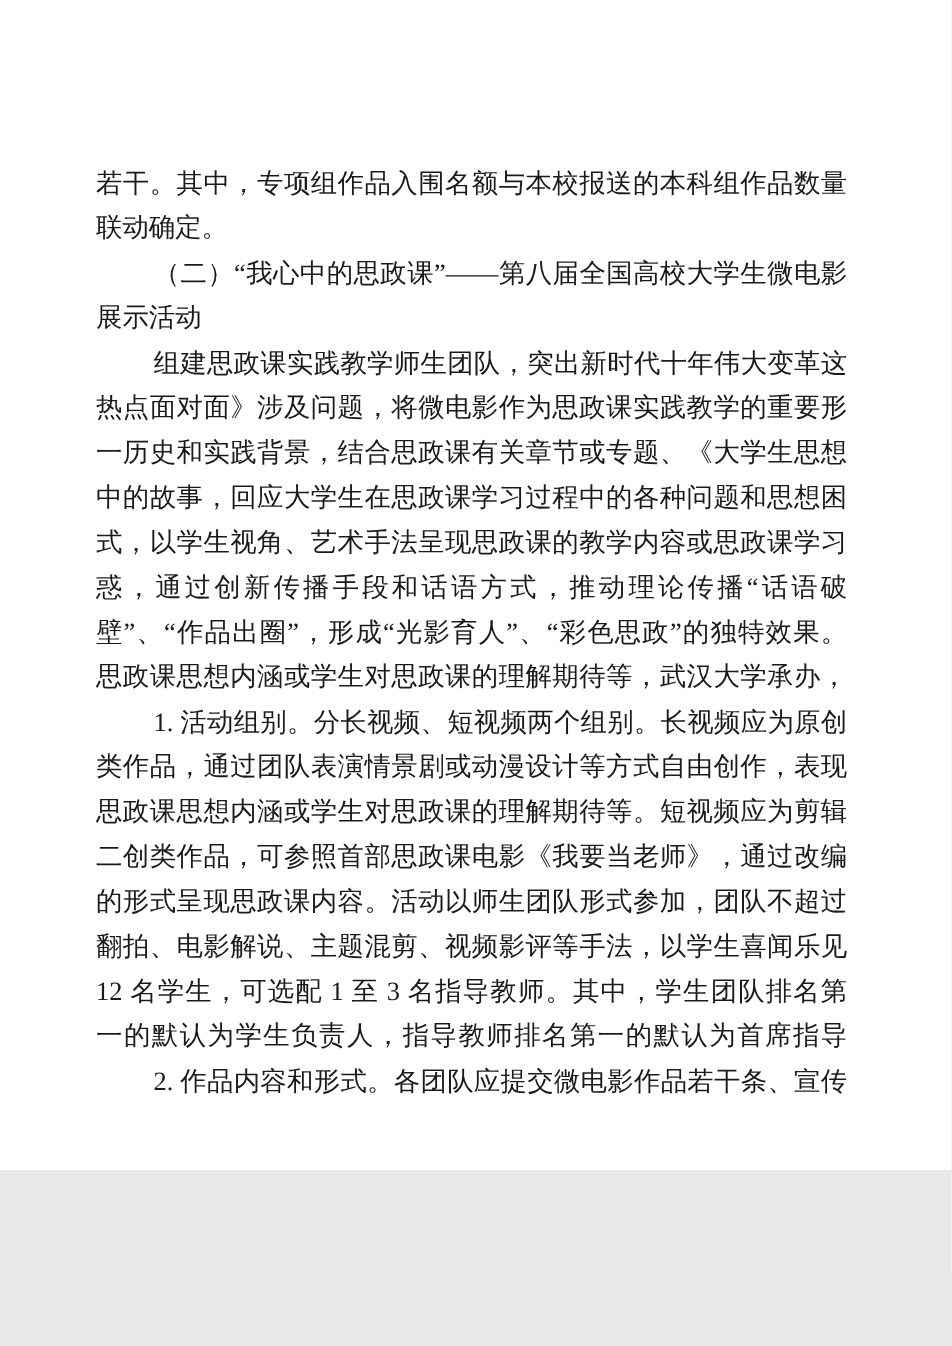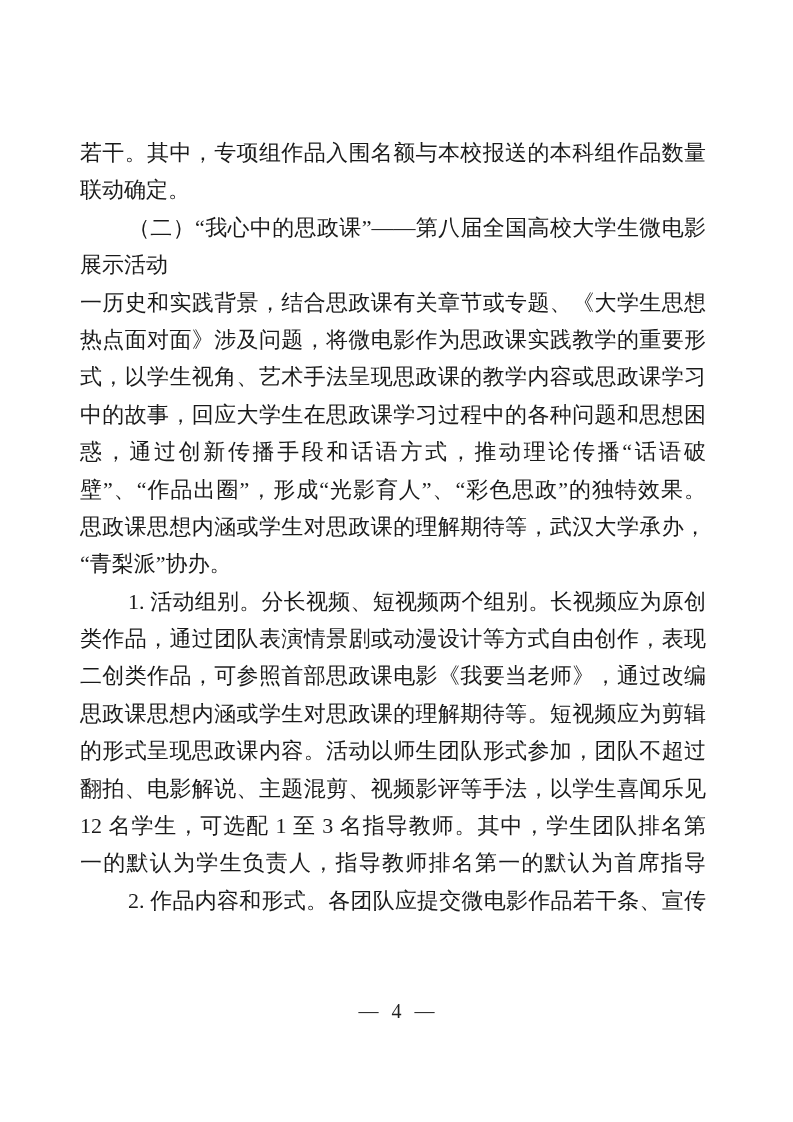--- a/index.html
+++ b/index.html
@@ -3,21 +3,21 @@
 <meta charset="utf-8">
 <style>
   html, body {
     margin: 0;
     padding: 0;
     background: #e8e8e8;
   }
   .page {
     position: relative;
     width: 793px;
-    height: 1122px;
+    height: 975px;
     margin: 0 auto;
     background: #ffffff;
     overflow: hidden;
     font-family: "Liberation Serif", "DejaVu Serif", serif;
     color: #1a1a1a;
   }
   .content {
     position: absolute;
     left: 80px;
     top: 134px;
@@ -58,32 +58,32 @@
 </style>
 </head>
 <body>
 
 <div class="page">
   <div class="content">
       <div class="line">若干。其中，专项组作品入围名额与本校报送的本科组作品数量</div>
       <div class="line no-justify">联动确定。</div>
       <div class="line indent heading">（二）“我心中的思政课”——第八届全国高校大学生微电影</div>
       <div class="line no-justify heading">展示活动</div>
+      <div class="line indent">组建思政课实践教学师生团队，突出新时代十年伟大变革这</div>
+      <div class="line">热点面对面》涉及问题，将微电影作为思政课实践教学的重要形</div>
       <div class="line">一历史和实践背景，结合思政课有关章节或专题、《大学生思想</div>
-      <div class="line">热点面对面》涉及问题，将微电影作为思政课实践教学的重要形</div>
+      <div class="line">中的故事，回应大学生在思政课学习过程中的各种问题和思想困</div>
       <div class="line">式，以学生视角、艺术手法呈现思政课的教学内容或思政课学习</div>
-      <div class="line">中的故事，回应大学生在思政课学习过程中的各种问题和思想困</div>
       <div class="line">惑，通过创新传播手段和话语方式，推动理论传播“话语破</div>
       <div class="line">壁”、“作品出圈”，形成“光影育人”、“彩色思政”的独特效果。</div>
       <div class="line">思政课思想内涵或学生对思政课的理解期待等，武汉大学承办，</div>
-      <div class="line no-justify">“青梨派”协办。</div>
       <div class="line indent">1. 活动组别。分长视频、短视频两个组别。长视频应为原创</div>
       <div class="line">类作品，通过团队表演情景剧或动漫设计等方式自由创作，表现</div>
+      <div class="line">思政课思想内涵或学生对思政课的理解期待等。短视频应为剪辑</div>
       <div class="line">二创类作品，可参照首部思政课电影《我要当老师》，通过改编</div>
-      <div class="line">思政课思想内涵或学生对思政课的理解期待等。短视频应为剪辑</div>
       <div class="line">的形式呈现思政课内容。活动以师生团队形式参加，团队不超过</div>
       <div class="line">翻拍、电影解说、主题混剪、视频影评等手法，以学生喜闻乐见</div>
       <div class="line">12 名学生，可选配 1 至 3 名指导教师。其中，学生团队排名第</div>
       <div class="line">一的默认为学生负责人，指导教师排名第一的默认为首席指导</div>
       <div class="line indent">2. 作品内容和形式。各团队应提交微电影作品若干条、宣传</div>
     </div>
   <div class="footer">— 4 —</div>
 </div>
 
 </body></html>

